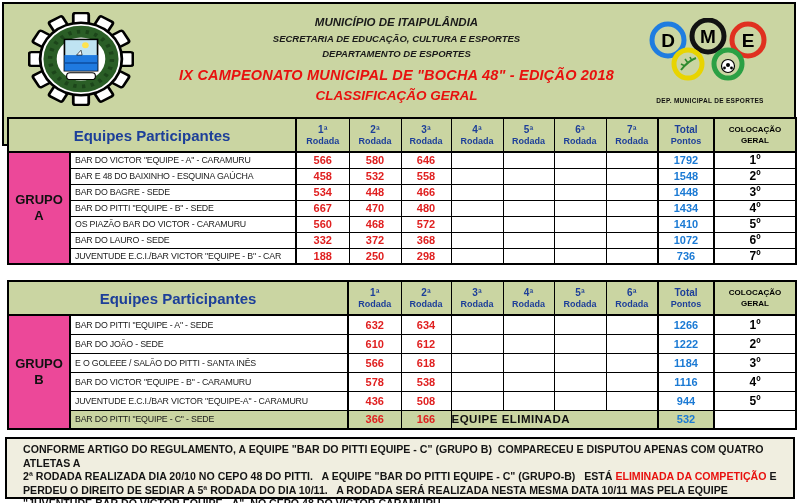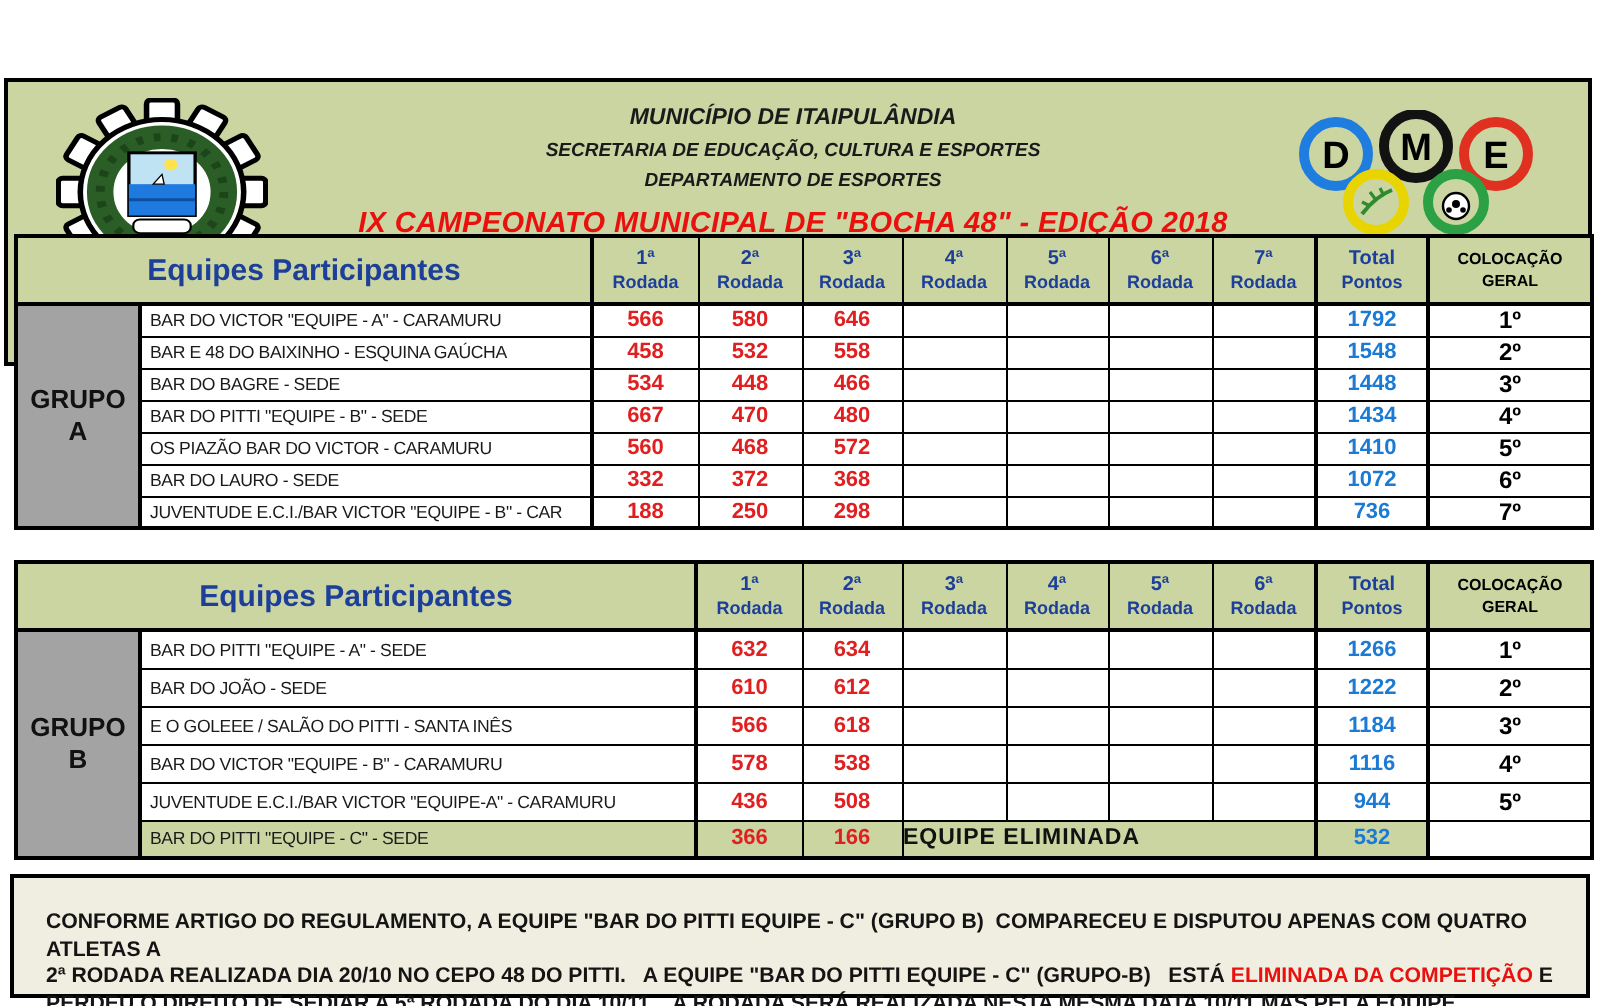--- a/index.html
+++ b/index.html
@@ -1,21 +1,21 @@
 <!DOCTYPE html>
 <html><head>
 <meta charset="utf-8">
 <style>
   * { margin:0; padding:0; box-sizing:border-box; }
   body { font-family:"Liberation Sans", sans-serif; background:#888; }
   .page { position:relative; width:800px; height:503px; background:#fff; overflow:hidden; }
 
   
   .band { position:absolute; left:2px; top:2px; width:794px; height:144px;
-          background:#cad5a2; border:2px solid #000;margin-top:37px; }
+          background:#cad5a2; border:2px solid #000; }
   .seal { position:absolute; left:24px; top:8px; }
   .hdr-center { position:absolute; left:145px; right:150px; top:0; text-align:center; color:#1a1a1a; }
   .hl1 { margin-top:12px; font-size:11.5px; font-weight:bold; font-style:italic; }
   .hl2 { margin-top:5px;  font-size:9.5px;  font-weight:bold; font-style:italic; }
   .hl3 { margin-top:4px;  font-size:9.5px;  font-weight:bold; font-style:italic; }
   .htitle { margin-top:8px; font-size:14.5px; font-weight:bold; font-style:italic; color:#e8110e; letter-spacing:.2px; }
   .hsub   { margin-top:5px; font-size:13.5px; font-weight:bold; font-style:italic; color:#e8110e; }
   .dme { position:absolute; right:14px; top:14px; width:140px; text-align:center; }
   .dme-cap { font-size:6.5px; font-weight:bold; color:#111; letter-spacing:.3px; margin-top:1px; }
 
@@ -23,36 +23,36 @@
   table.tbl { position:absolute; left:7px; border-collapse:collapse; table-layout:fixed;
               border:2px solid #000; background:#fff; }
   #tblA { top:117px; }
   #tblB { top:280px; }
   .tbl th, .tbl td { border:1px solid #000; padding:0; overflow:hidden; white-space:nowrap; }
   .tbl tr.head th { background:#cad5a2; border-bottom:2px solid #000; height:34px; vertical-align:middle; }
   .teams-h { color:#1d3f99; font-size:15px; font-weight:bold; }
   .rnd-num { color:#1d3f99; font-size:10px; font-weight:bold; line-height:12px; }
   .rnd-lbl { color:#1d3f99; font-size:9px;  font-weight:bold; line-height:11px; }
   .coloc-h { color:#000; font-size:8px; font-weight:bold; line-height:11px; }
-  td.grupo { background:#a3a3a3; text-align:center; font-weight:bold; font-size:13px; color:#111;
+  td.grupo { background:#ec4899; text-align:center; font-weight:bold; font-size:13px; color:#111;
              border-right:2px solid #000; line-height:16px; }
   td.team  { text-align:left; padding-left:4px; font-size:8.8px; color:#1a1a1a; letter-spacing:-0.2px; }
   td.c { text-align:center; }
   .vr { color:#e02020; font-weight:bold; font-size:11px; }
   .vb { color:#1b7ad4; font-weight:bold; font-size:11px; }
   .vp { color:#000;    font-weight:bold; font-size:12px; }
   #tblA td { height:16px; }
   #tblB td { height:19px; }
   .sep-l { border-left:2px solid #000 !important; }
   td.elim-bg { background:#cad5a2; }
   td.elim-lbl { background:#cad5a2; font-weight:bold; font-size:11.5px; color:#111; letter-spacing:.5px; }
 
   
   .foot { position:absolute; left:5px; top:437px; width:790px; height:62px;
-          background:#f0eee0; border:2px solid #000; padding:16px 8px 0 16px;
+          background:#f0eee0; border:2px solid #000; padding:4px 8px 0 16px;
           font-size:10.6px; font-weight:bold; color:#141414; }
   .foot div { line-height:13.6px; white-space:pre-wrap; }
   .red-seg { color:#e8110e; }
 </style>
 </head>
 <body>
 
 <div class="page">
 
   <div class="band">

